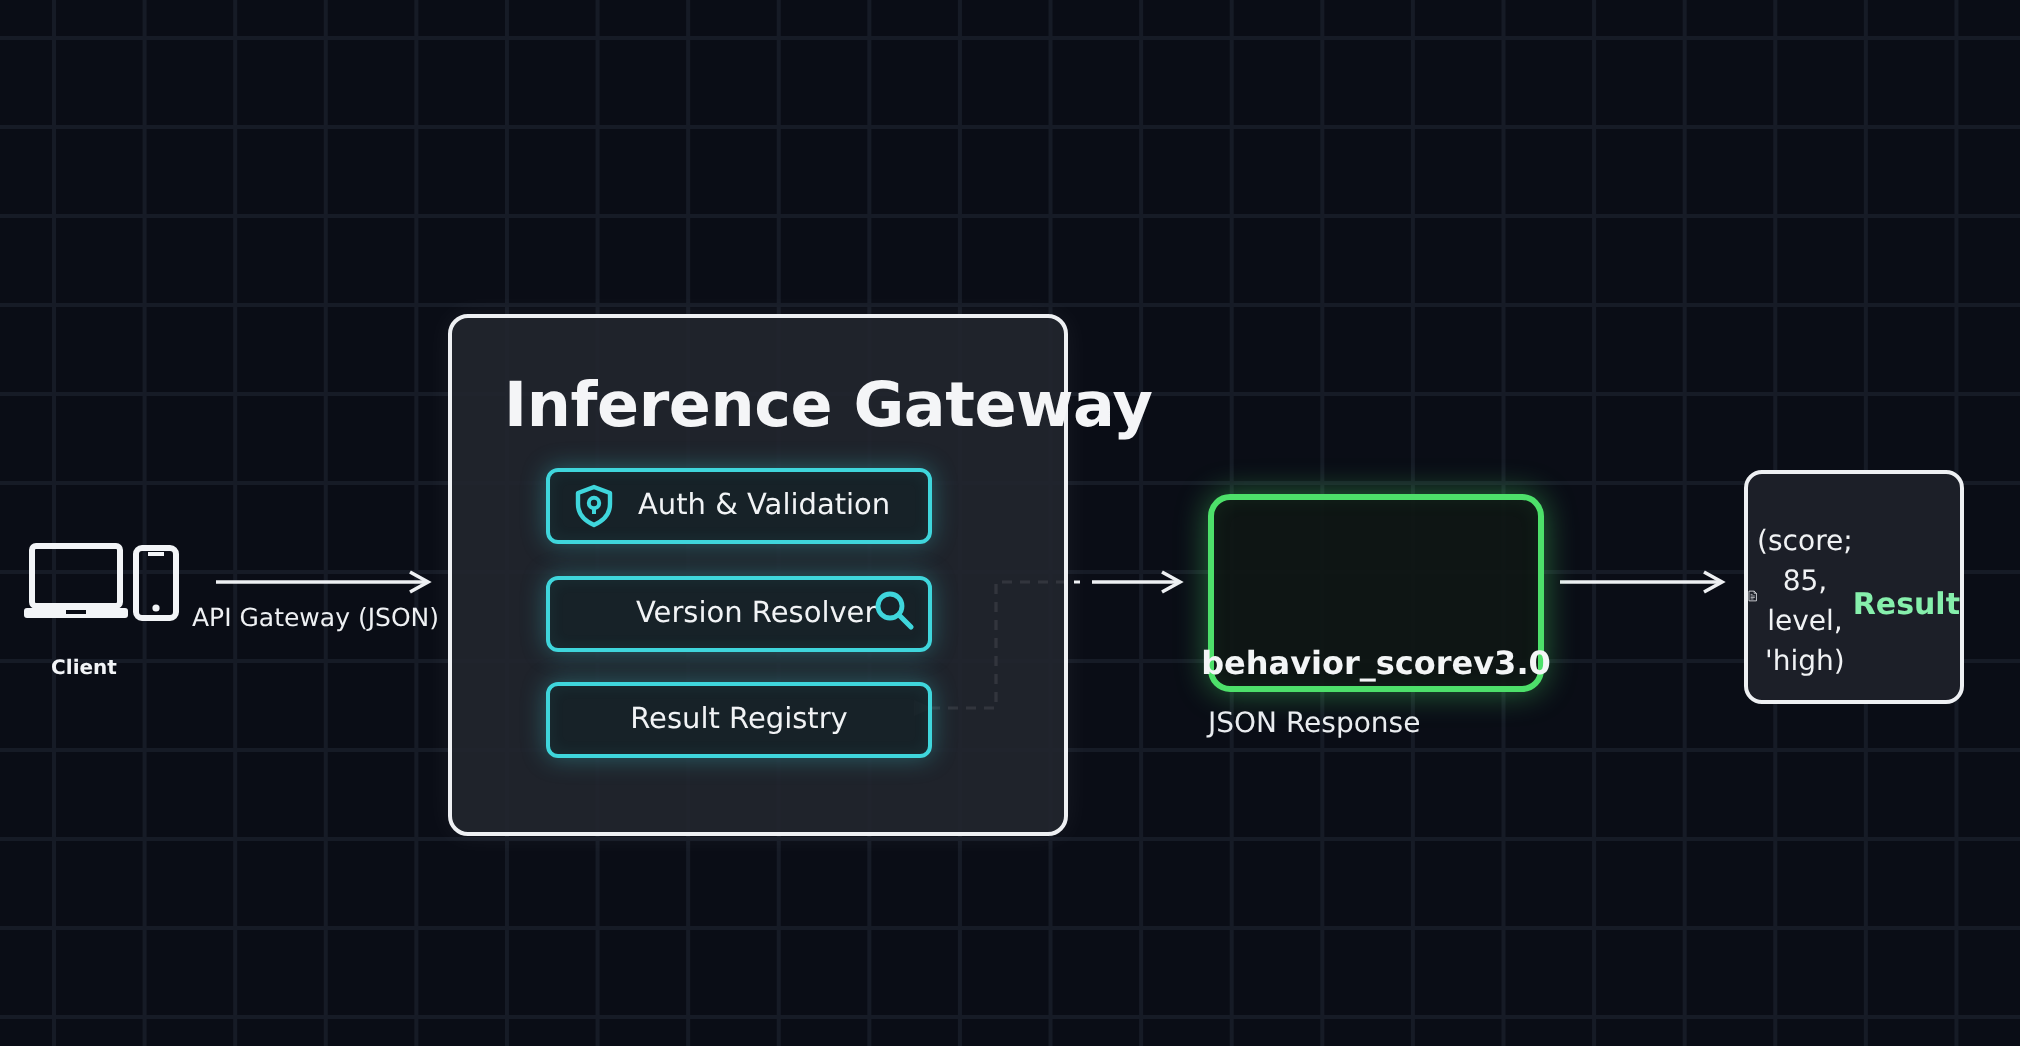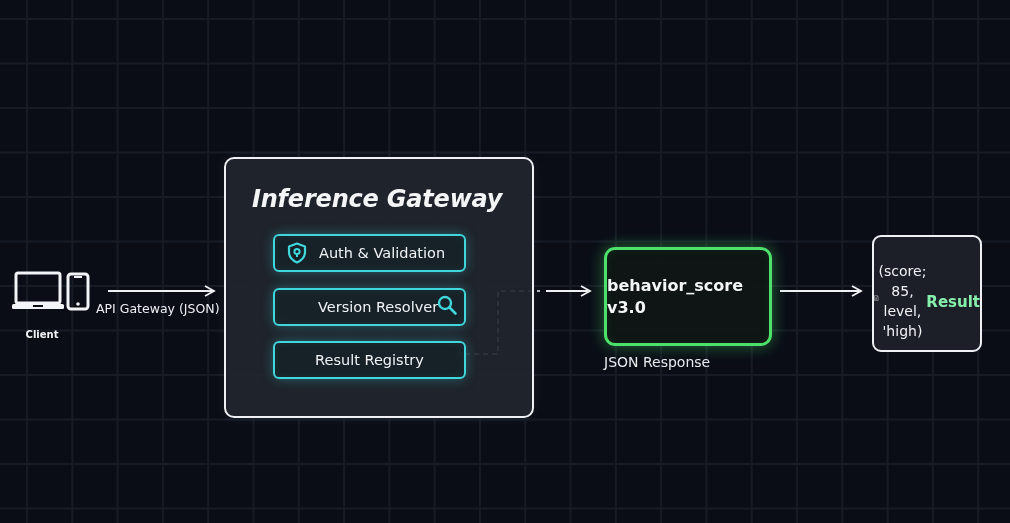--- a/index.html
+++ b/index.html
@@ -36,22 +36,22 @@
 
     
     #gateway {
       left: 224px; top: 157px; width: 306px; height: 257px;
       border: 2.5px solid #eef0f3;
       border-radius: 10px;
       background: rgba(34,37,46,0.92);
       box-shadow: 0 0 14px rgba(255,255,255,0.06);
     }
     #gateway-title {
-      left: 252px; top: 185px; font-size: 24px; font-weight: bold; color: #f4f5f7;
-      white-space: nowrap; letter-spacing: -0.2px; font-style: italic;
+      left: 252px; top: 185px; font-size: 31px; font-weight: bold; color: #f4f5f7;
+      white-space: nowrap; letter-spacing: -0.2px;
     }
     .module {
       position: absolute;
       left: 273px; width: 193px; height: 38px;
       border: 2.5px solid #3fd6dc;
       border-radius: 6px;
       background: rgba(22,34,40,0.85);
       box-shadow: 0 0 12px rgba(63,214,220,0.35), inset 0 0 8px rgba(63,214,220,0.08);
       display: flex; align-items: center;
       font-size: 14.5px; color: #f1f3f5;
@@ -63,21 +63,21 @@
     #module-version .icon { width: 22px; height: 22px; margin-left: -2px; margin-top: -4px; }
     #module-registry { top: 341px; justify-content: center; }
 
     
     #score-box {
       left: 604px; top: 247px; width: 162px; height: 93px;
       border: 3px solid #4de06a;
       border-radius: 11px;
       background: rgba(14,22,20,0.9);
       box-shadow: 0 0 16px rgba(77,224,106,0.45), inset 0 0 10px rgba(77,224,106,0.08);
-      display: flex; flex-direction: column; align-items: flex-start; justify-content: center;
+      display: flex; flex-direction: row; align-items: flex-end; justify-content: center;
       font-size: 16px; font-weight: bold; color: #f3f5f6; line-height: 22px;
     }
     #json-response-label {
       left: 604px; top: 354px; width: 166px; 
       font-size: 14px; color: #e9ecef;
     }
 
     
     #result-box {
       left: 872px; top: 235px; width: 110px; height: 117px;

